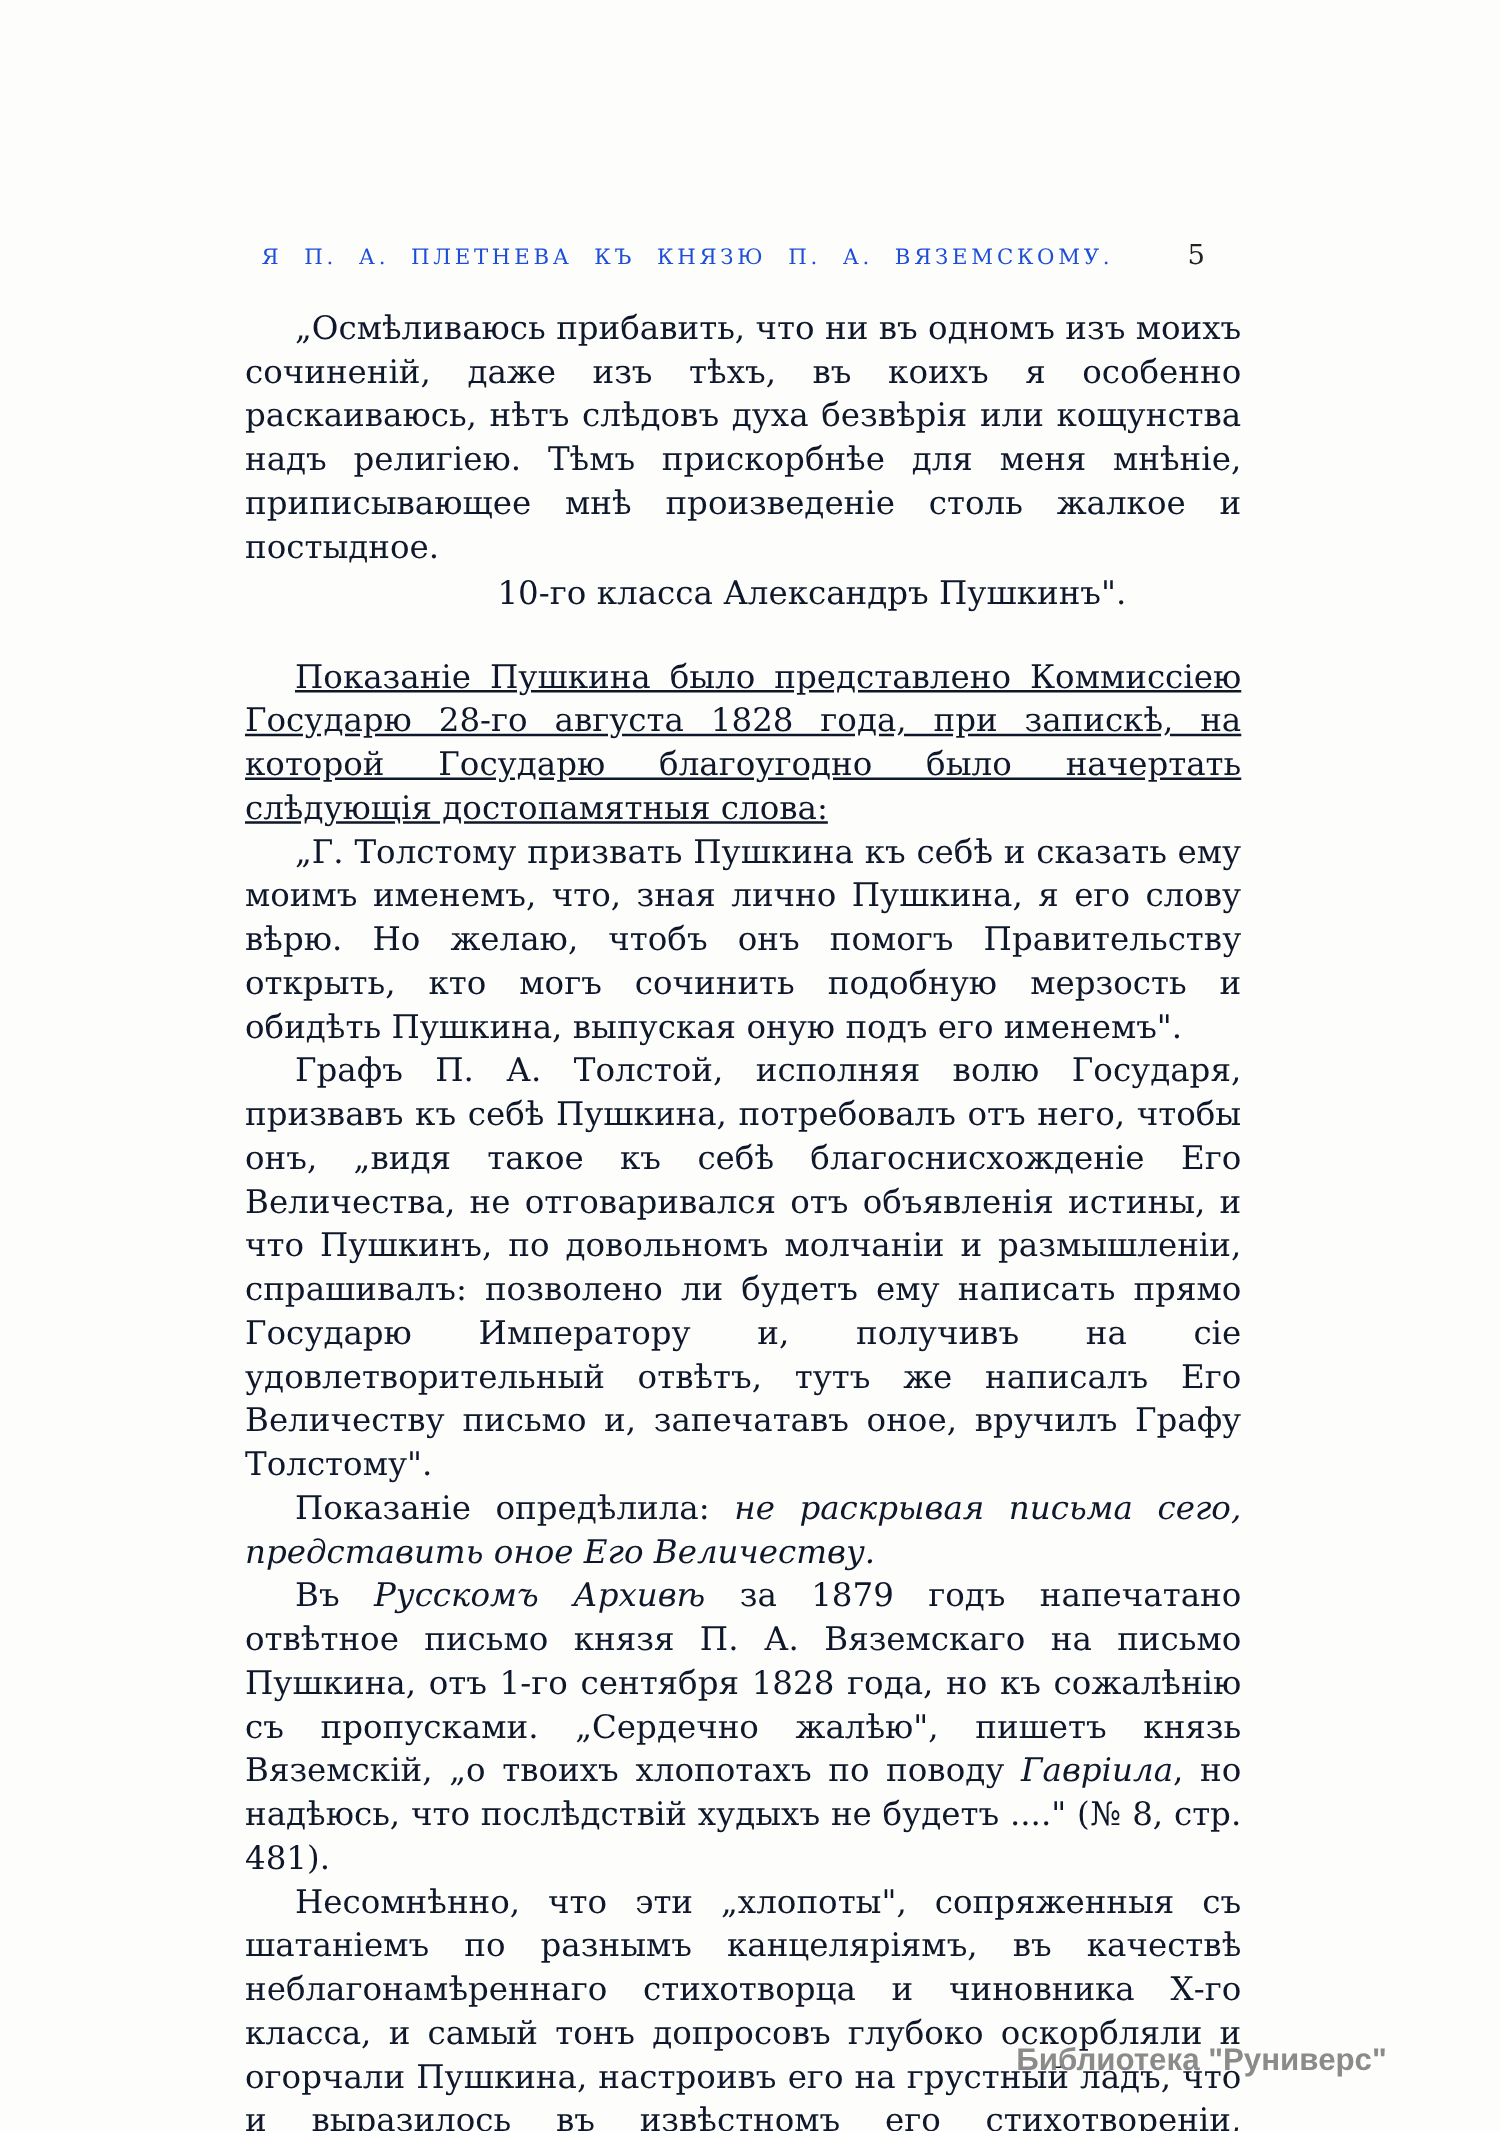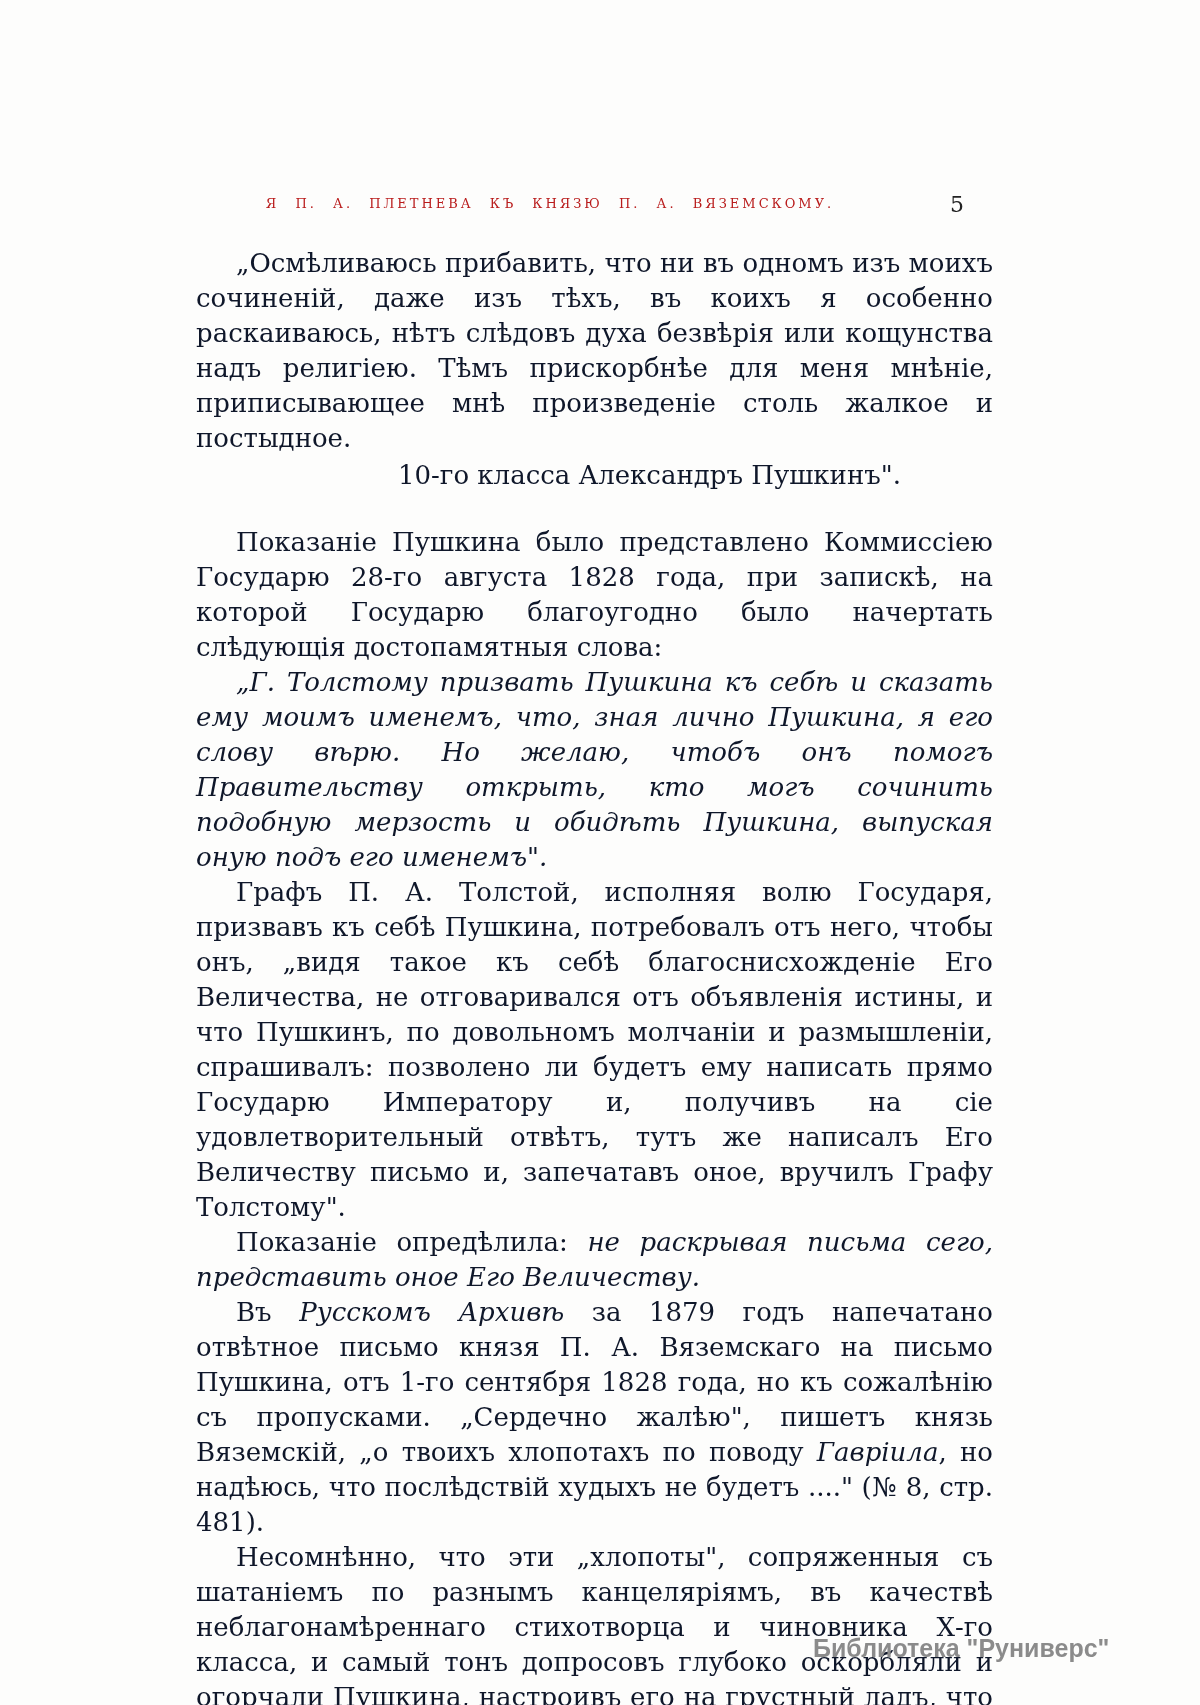--- a/index.html
+++ b/index.html
@@ -12,54 +12,54 @@
     color: #1b1b1b;
     font-family: "DejaVu Serif", serif;
     overflow: hidden;
   }
   .running-header {
     position: absolute;
     top: 196px;
     left: 150px;
     width: 800px;
     text-align: center;
-    font-size: 13px;
+    font-size: 17px;
     letter-spacing: 3px;
     word-spacing: 9px;
-    color: #b91c1c;
+    color: #1d4ed8;
     white-space: nowrap;
   }
   .page-number {
     position: absolute;
     top: 192px;
     left: 950px;
     font-size: 22px;
     color: #222;
   }
   .text-block {
     position: absolute;
     top: 246px;
     left: 196px;
     width: 797px;
     font-size: 26px;
     line-height: 35px;
     text-align: justify;
     color: #0f172a;
   }
   .para { margin: 0; text-indent: 40px; }
-  .para.italic { font-style: italic; }
+  .para.italic { }
   .para .it { font-style: italic; }
   .para.signature {
     text-indent: 0;
     text-align: center;
     padding-left: 110px;
     margin-top: 2px;
     margin-bottom: 30px;
   }
-  .para.gap-top { margin-top: 32px; }
+  .para.gap-top { margin-top: 32px; text-decoration: underline; }
   .watermark {
     position: absolute;
     top: 1634px;
     left: 813px;
     font-family: "Liberation Sans", sans-serif;
     font-weight: 600;
     font-size: 25px;
     color: #8b8b8b;
     white-space: nowrap;
   }

